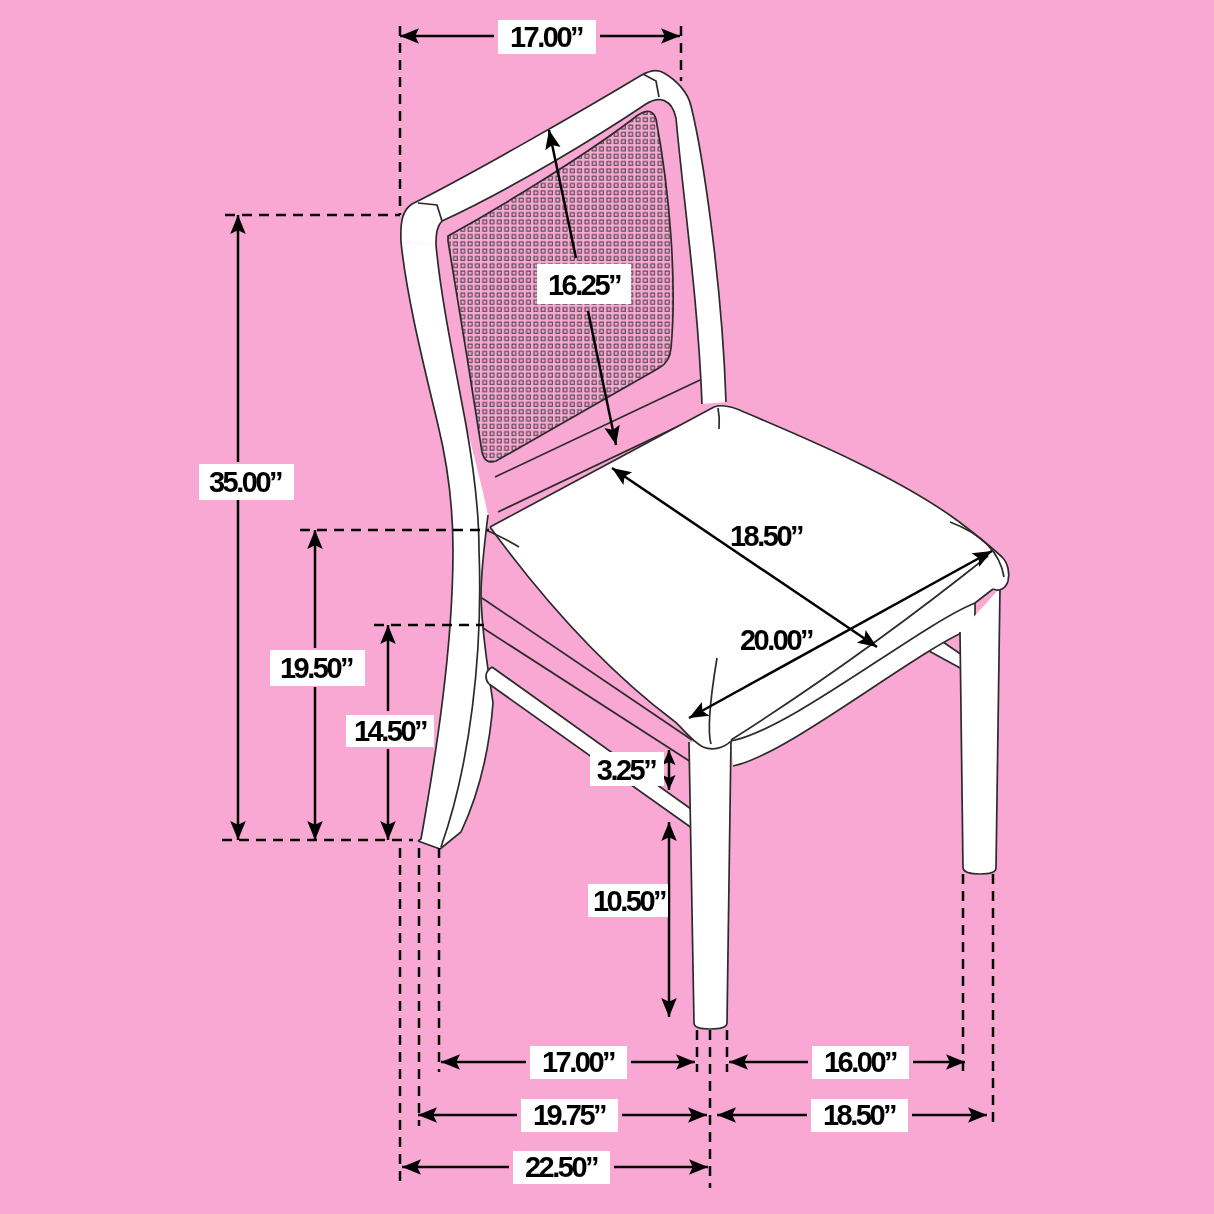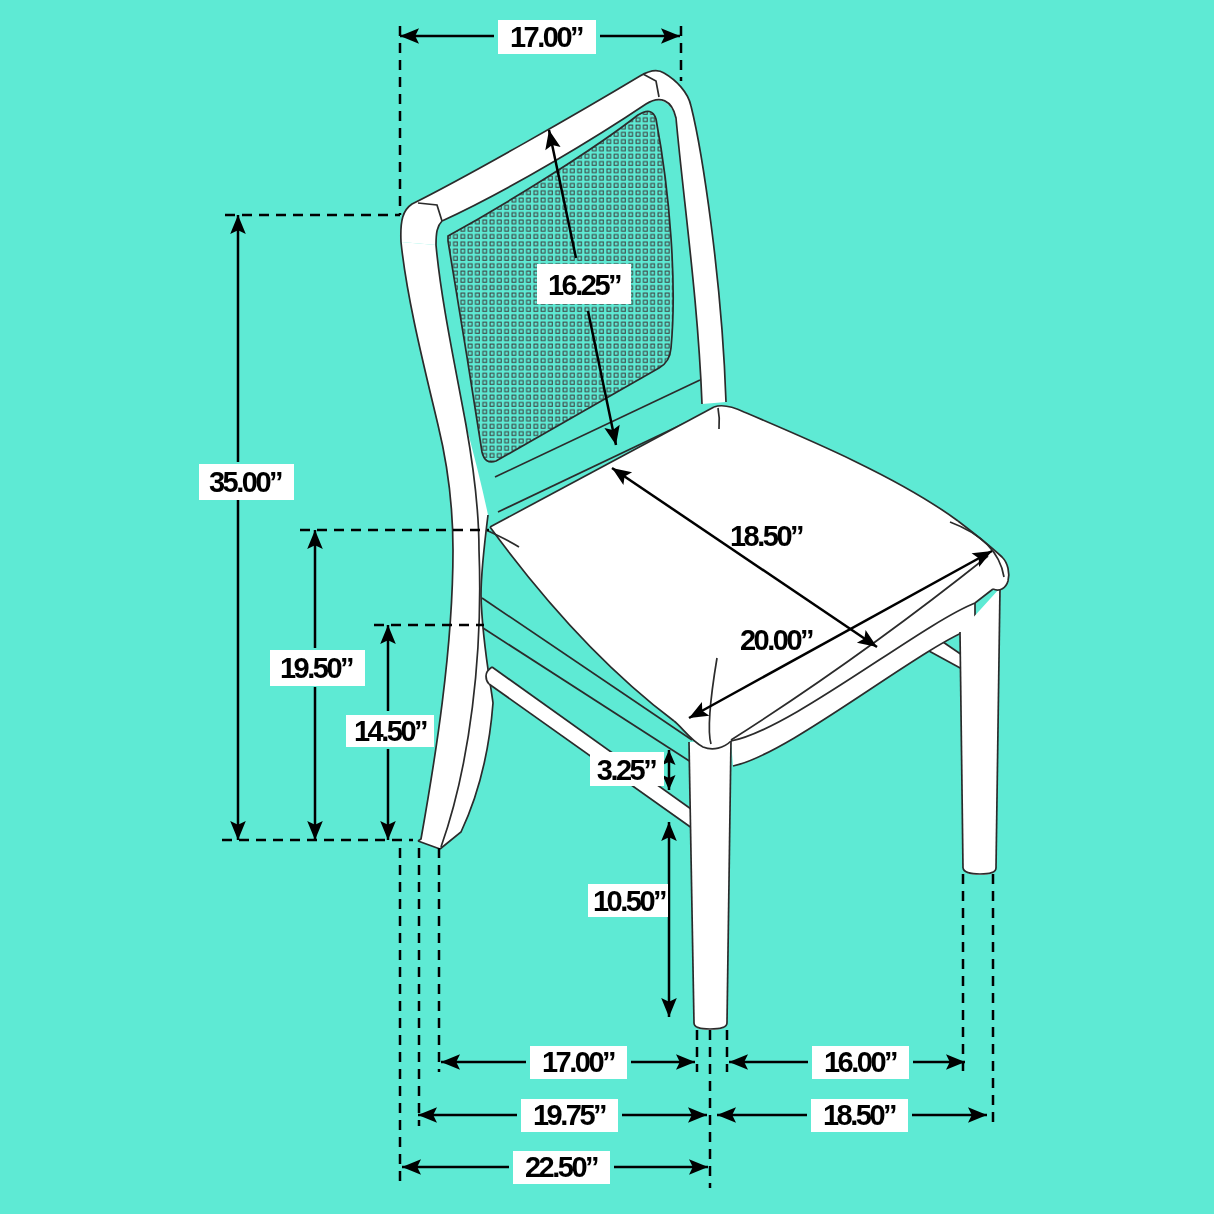--- a/index.html
+++ b/index.html
@@ -1,16 +1,16 @@
 <!DOCTYPE html>
 <html><head>
 <meta charset="utf-8">
 <style>
   html,body{margin:0;padding:0;background:#ffffff;}
-  .page{position:relative;width:1214px;height:1214px;background:#5eead4;overflow:hidden;}
+  .page{position:relative;width:1214px;height:1214px;background:#f9a8d4;overflow:hidden;}
   svg{position:absolute;left:0;top:0;}
   text{font-family:"Liberation Sans", sans-serif;font-weight:bold;fill:#000;}
 </style>
 </head>
 <body>
 <div class="page">
 <svg width="1214" height="1214" viewBox="0 0 1214 1214">
 <defs>
   <pattern id="cane" width="7.3" height="7.3" patternUnits="userSpaceOnUse">
     <rect x="1" y="1" width="3.8" height="3.8" fill="none" stroke="#3d3d3d" stroke-width="1"></rect>

